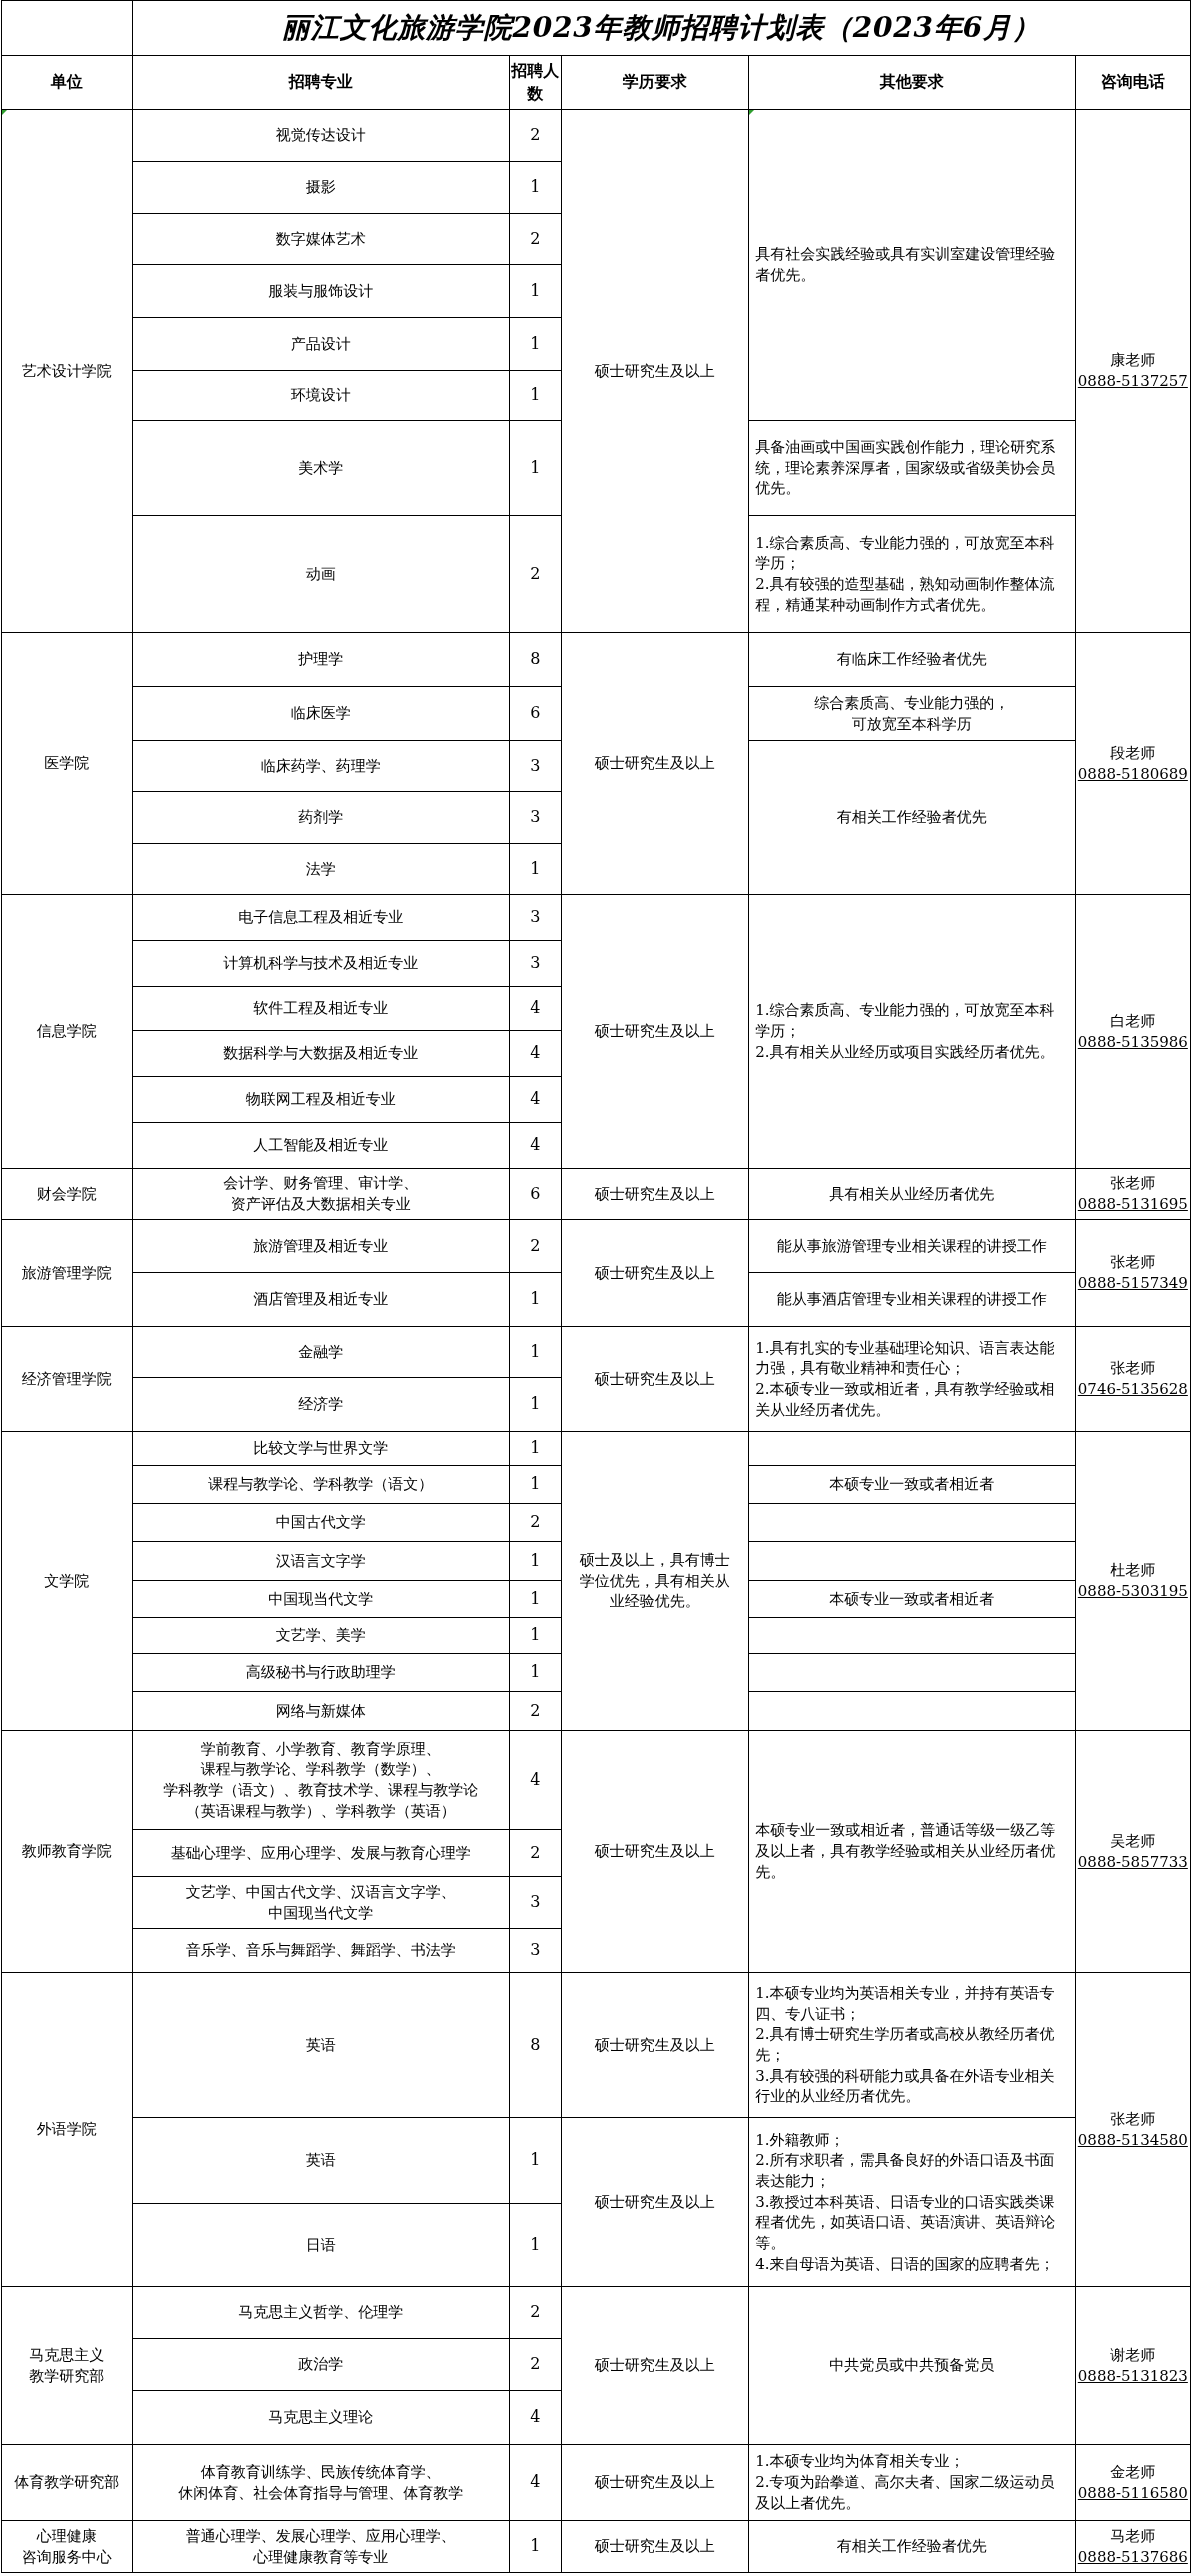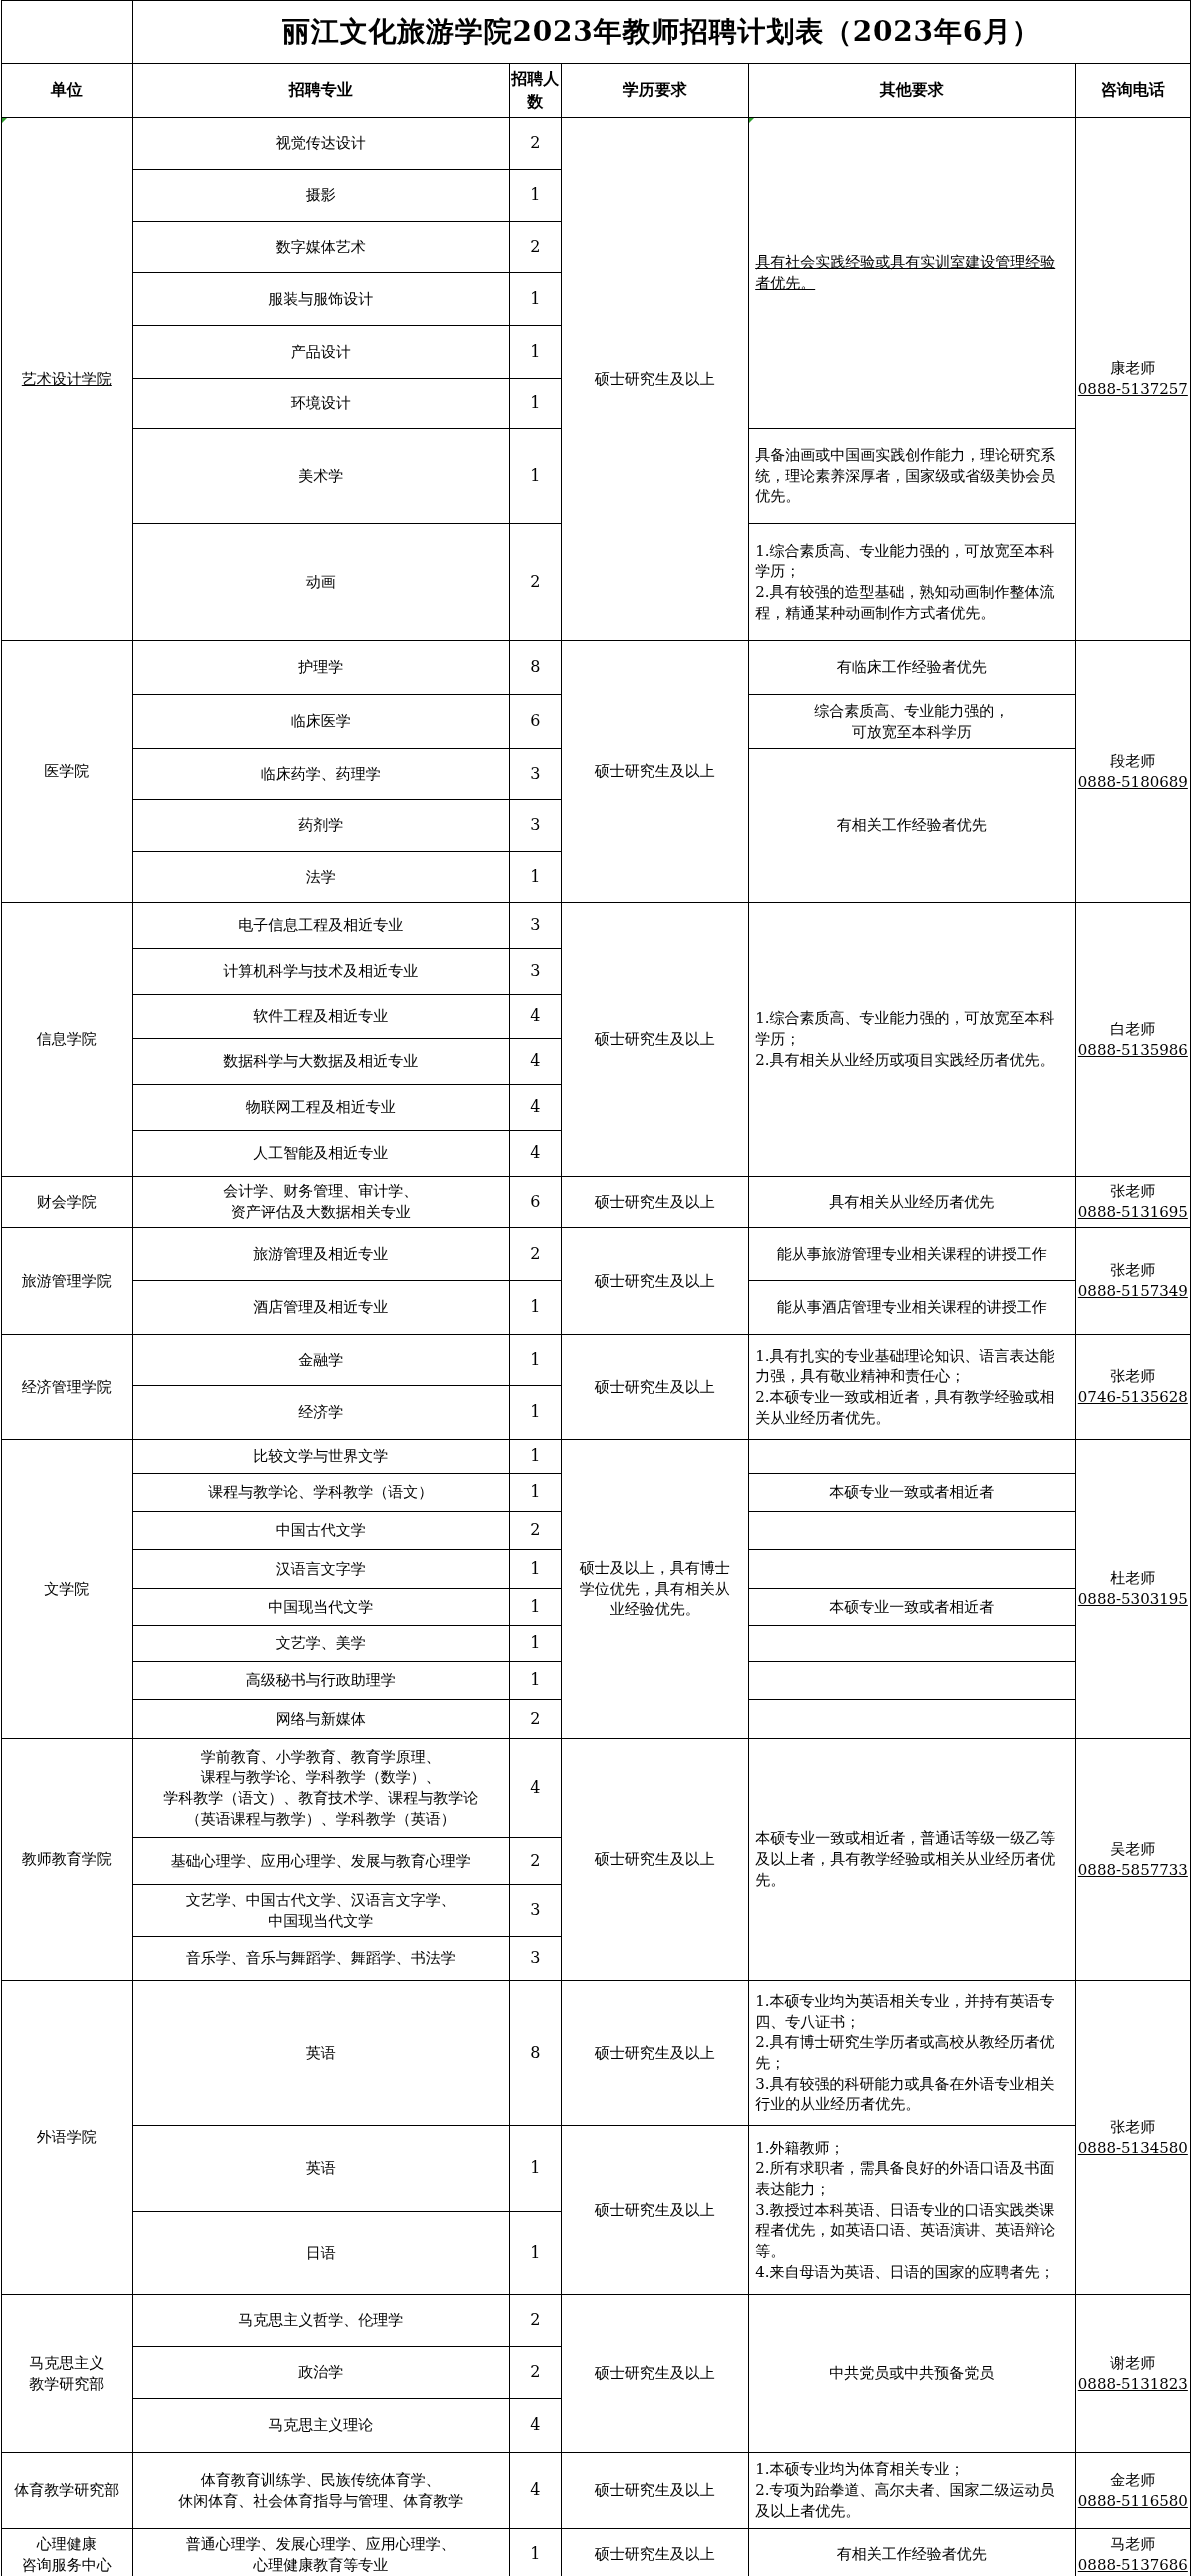--- a/index.html
+++ b/index.html
@@ -37,21 +37,21 @@
   tr.header-row td{
     font-weight:bold;
     font-size:16px;
     border-bottom:1.6px solid #000;
     padding:1.6px 0;
   }
   td.count-cell{ font-size:16px; }
   td.contact-cell{ padding:1.6px 0.8px; }
   .contact-name{ display:block; }
   .contact-phone{ display:block; letter-spacing:0;text-decoration:underline; }
-  .green-flag{ position:relative;text-decoration:underline; }
+  .green-flag{ position:relative; }
   .green-flag::before{
     content:"";
     position:absolute;
     top:0; left:0;
     width:0; height:0;
     border-top:5.6px solid #2f9e2f;
     border-right:5.6px solid transparent;
   }
 </style>
 </head>
@@ -60,21 +60,21 @@
 <table>
   <colgroup>
     <col style="width:131px">
     <col style="width:377px">
     <col style="width:52px">
     <col style="width:187px">
     <col style="width:327px">
     <col style="width:115px">
   </colgroup>
   <tbody>
-      <tr style="height: 63px;">
+      <tr style="height: 55px; font-style: italic;">
         <td class="corner"></td>
         <td colspan="5" class="title-cell">丽江文化旅游学院2023年教师招聘计划表（2023年6月）</td>
       </tr>
       <tr class="header-row" style="height: 54px; padding-left: 8px;">
         <td>单位</td>
         <td>招聘专业</td>
         <td>招聘人数</td>
         <td>学历要求</td>
         <td>其他要求</td>
         <td>咨询电话</td>

